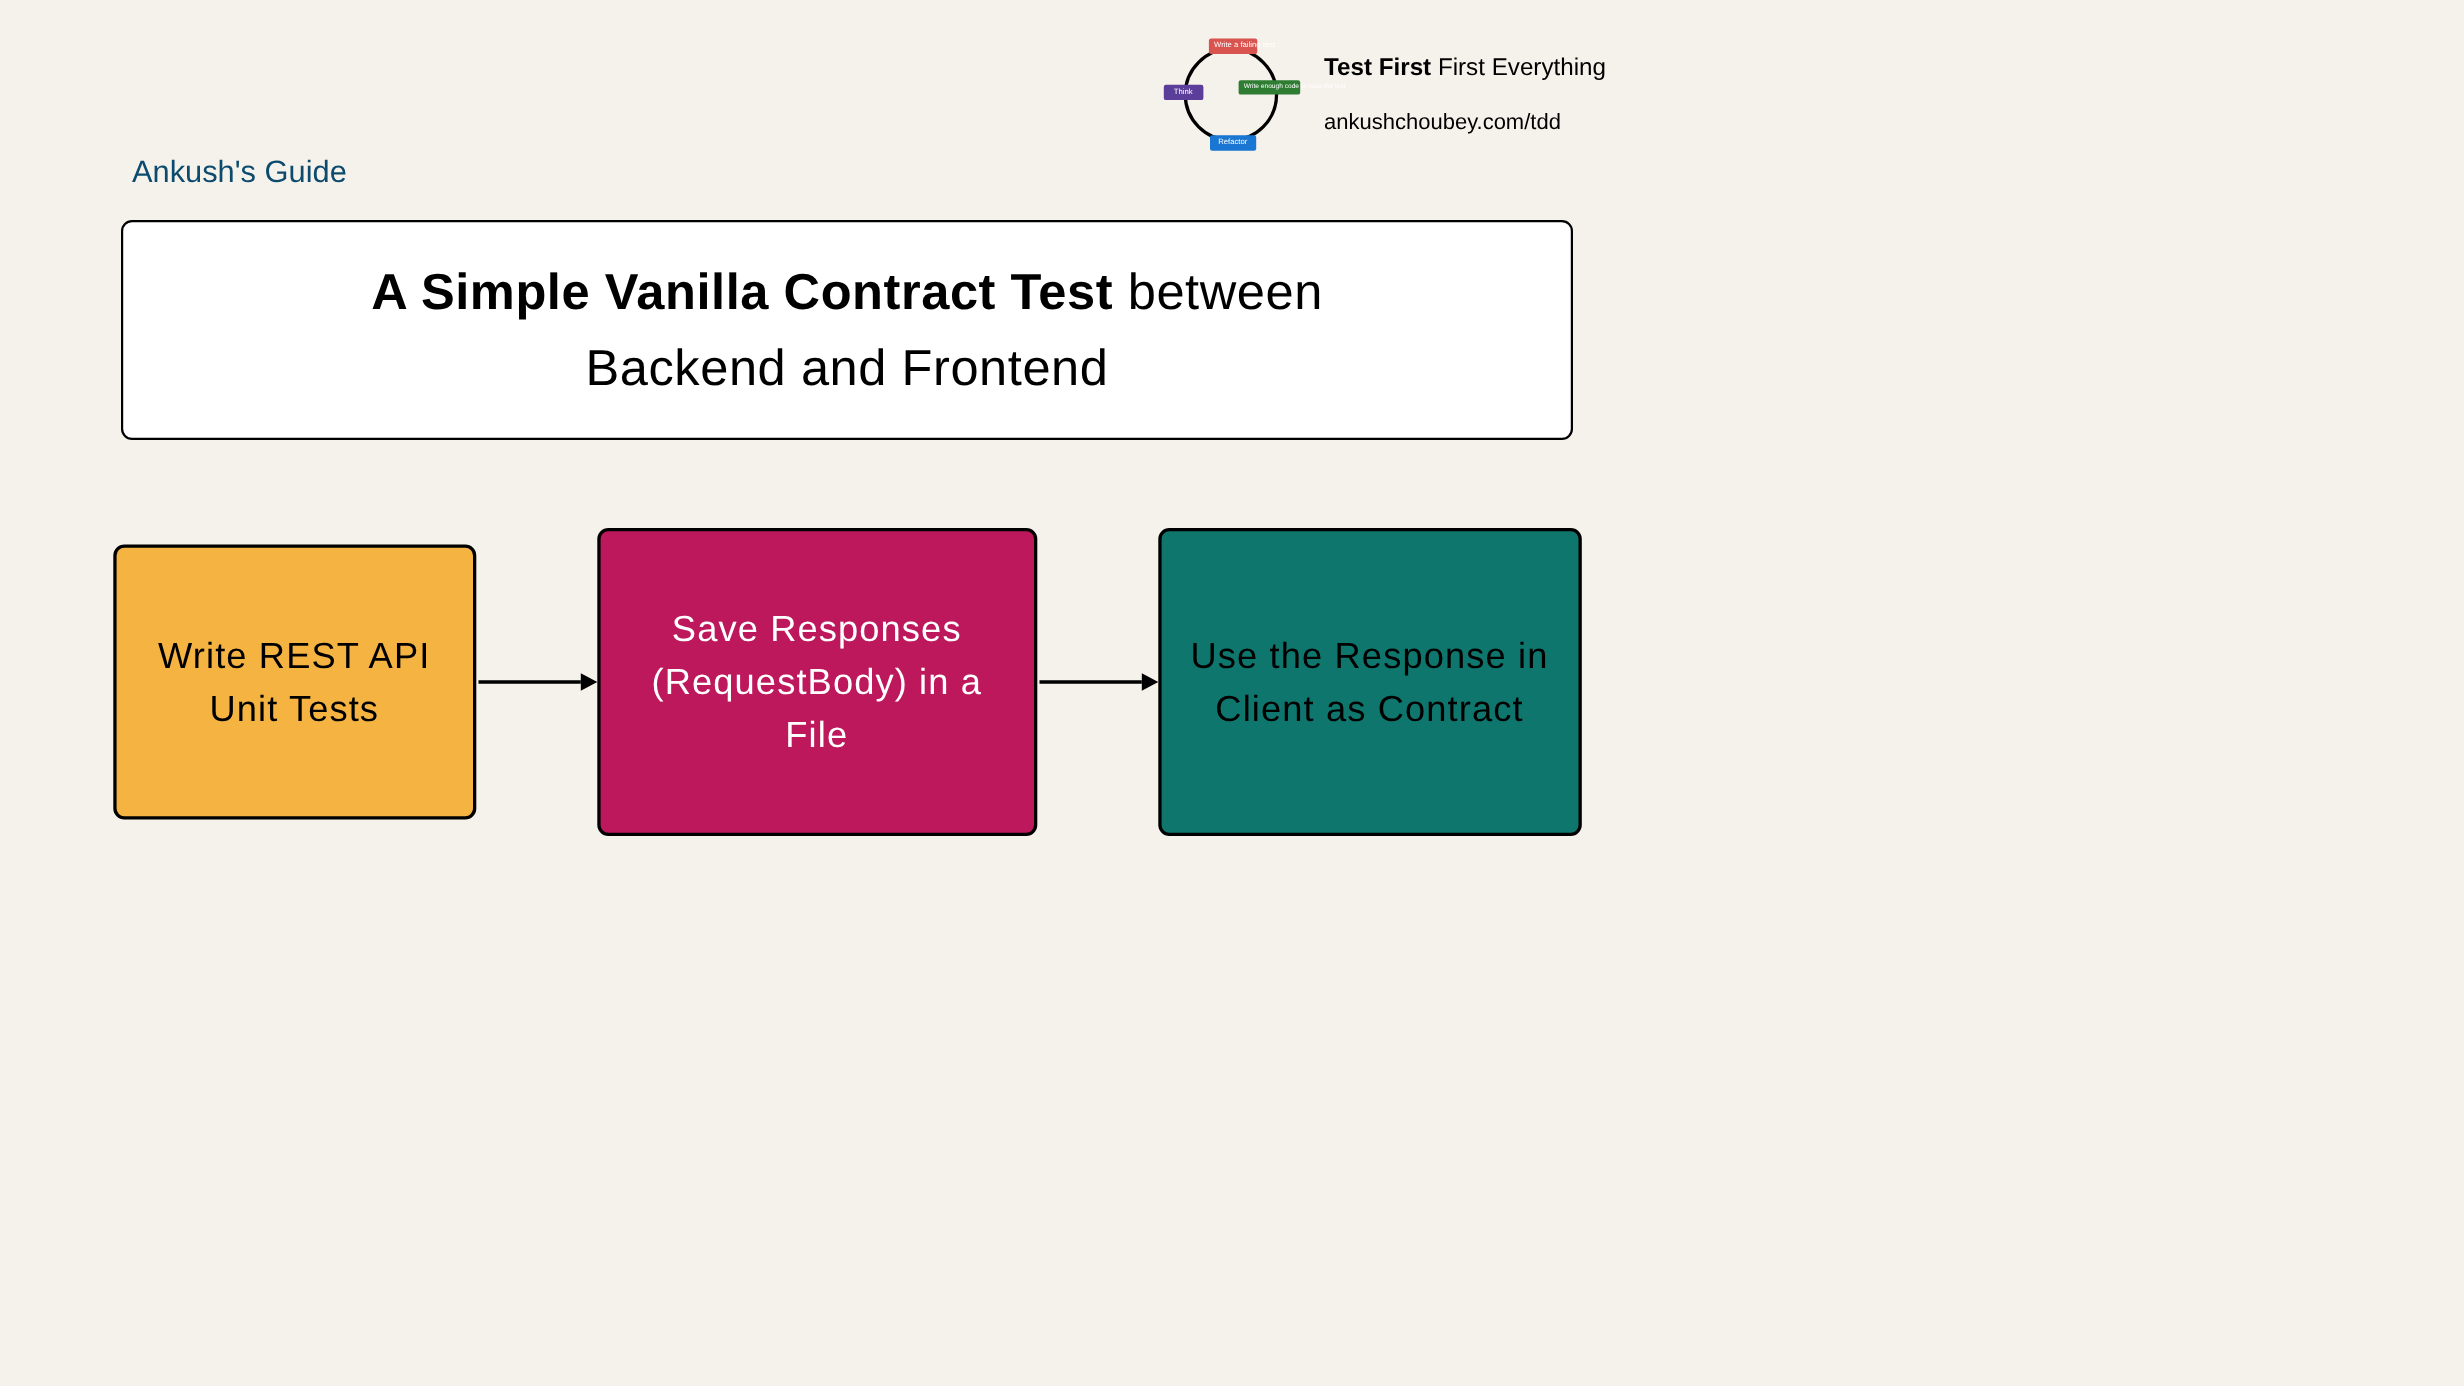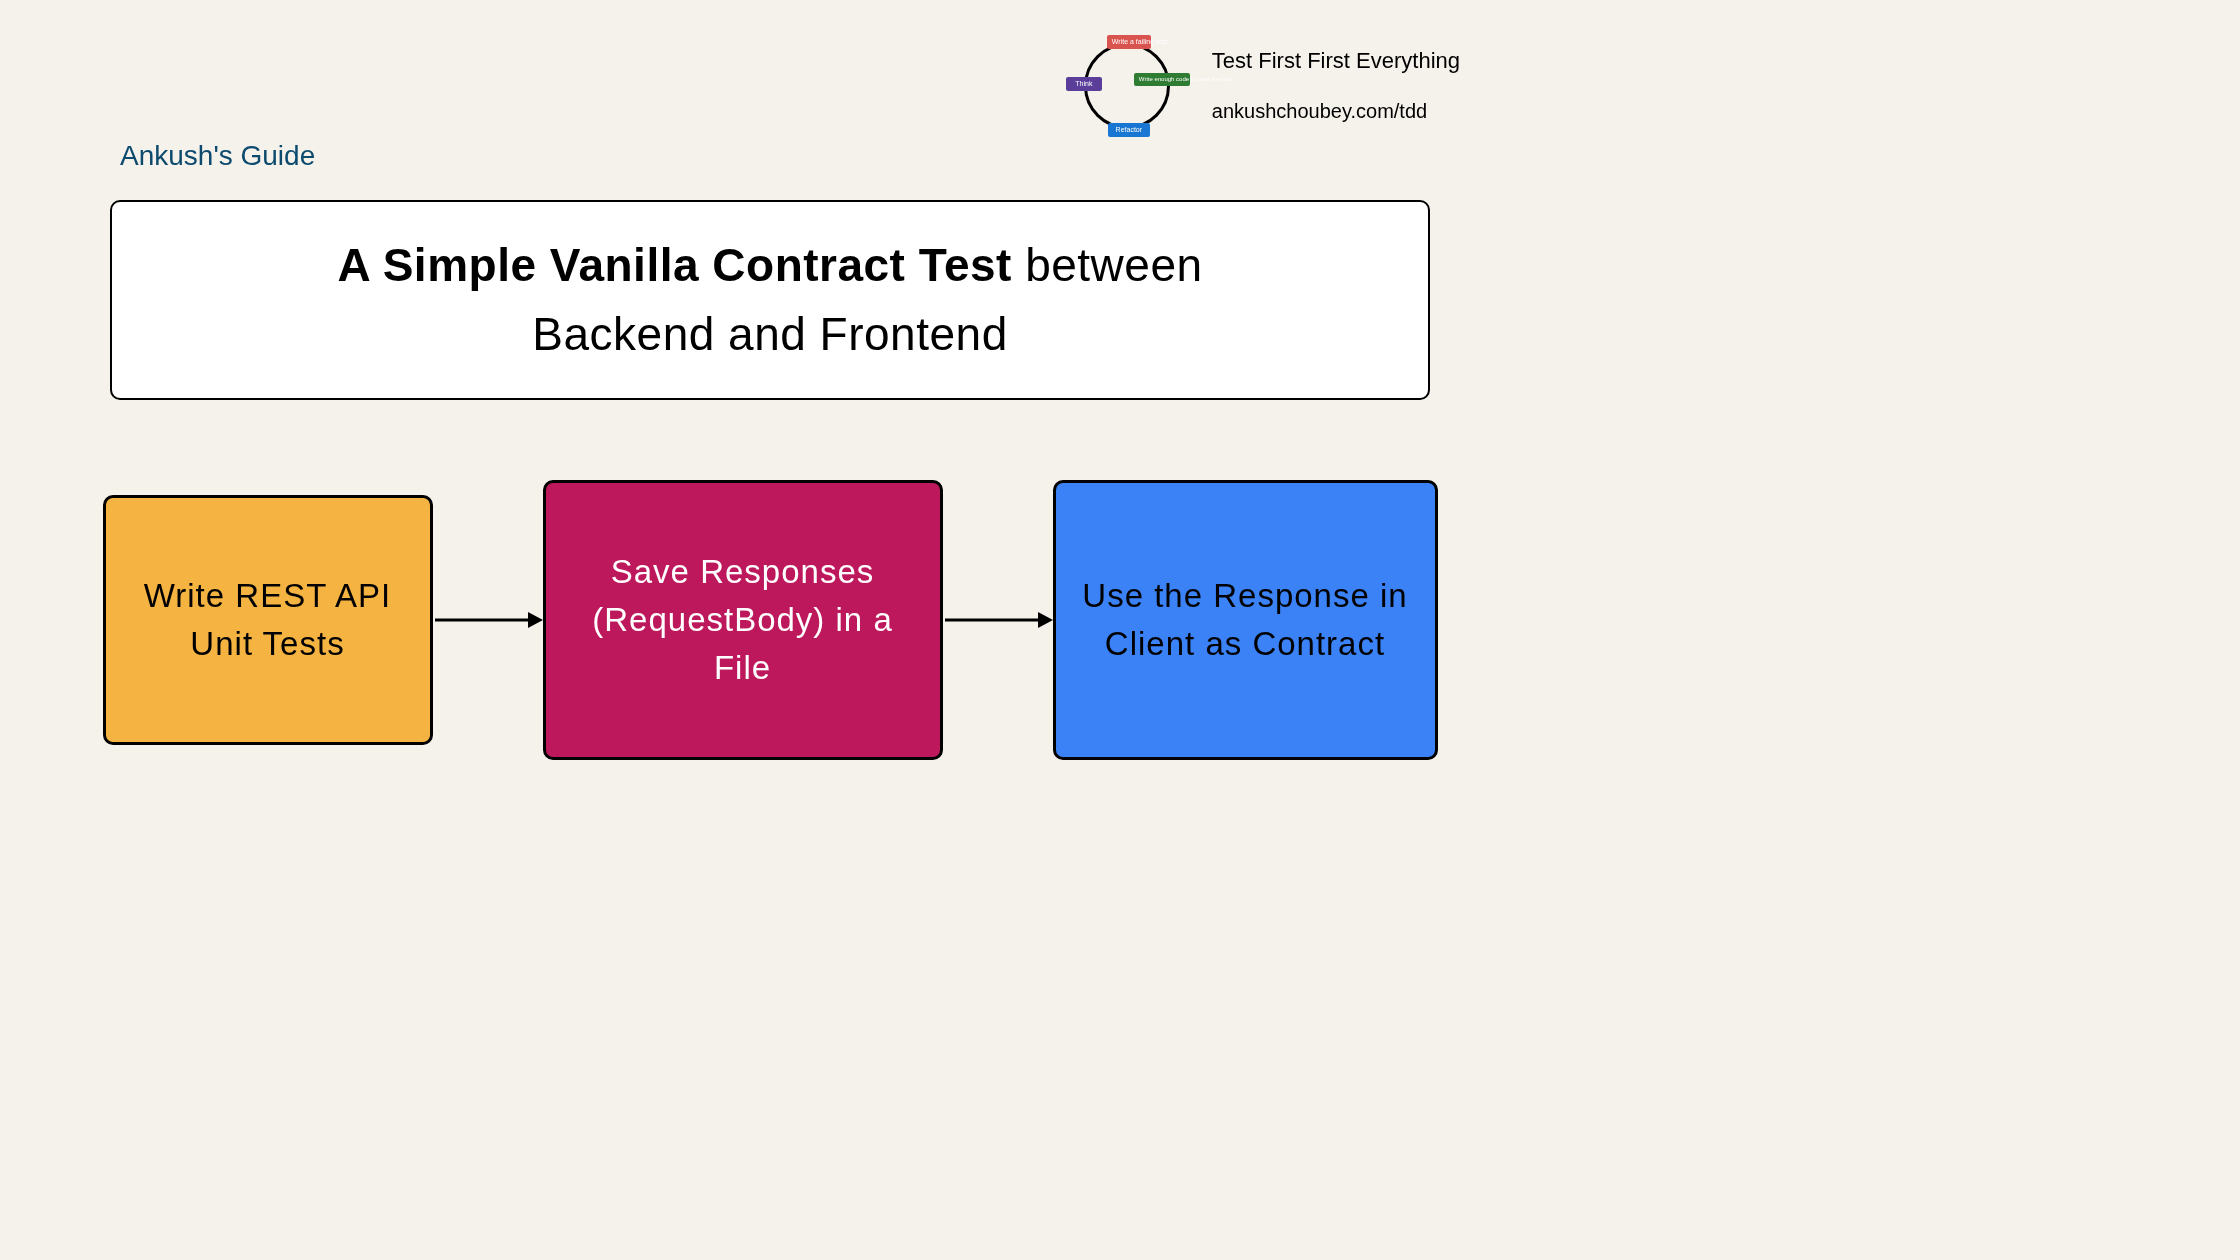--- a/index.html
+++ b/index.html
@@ -42,21 +42,21 @@
       text-align: center;
       line-height: 1.2;
       white-space: nowrap;
     }
     .cycle-write-fail { background: #d9534f; top: 0; left: 35px; width: 44px; }
     .cycle-think { background: #5b3e99; top: 42px; left: -6px; width: 36px; }
     .cycle-write-enough { background: #2e7d32; top: 38px; right: -8px; width: 56px; font-size: 6px; }
     .cycle-refactor { background: #1976d2; bottom: -2px; left: 36px; width: 42px; }
     .header-text { display: flex; flex-direction: column; gap: 6px; }
     .header-title { font-size: 22px; color: #000; }
-    .header-title .bold { font-weight: 400; }
+    .header-title .bold { font-weight: 700; }
     .header-url { font-size: 20px; color: #000; margin-top: 20px; }
     .guide-label {
       position: absolute;
       top: 140px;
       left: 120px;
       font-size: 28px;
       color: #0c4a6e;
     }
     .title-box {
       position: absolute;
@@ -93,21 +93,21 @@
       justify-content: center;
       text-align: center;
       font-size: 33px;
       line-height: 1.45;
       color: #000;
       padding: 15px 18px;
       letter-spacing: 1px;
     }
     .box1 { background: #f5b342; width: 330px; height: 250px; }
     .box2 { background: #be185d; width: 400px; height: 280px; color: #fff; }
-    .box3 { background: #3b82f6; width: 385px; height: 280px; }
+    .box3 { background: #0f766e; width: 385px; height: 280px; }
     .arrow {
       flex: 0 0 110px;
       display: flex;
       align-items: center;
       justify-content: center;
     }
     .arrow svg { width: 110px; height: 30px; }
   </style>
 </head>
 <body>

